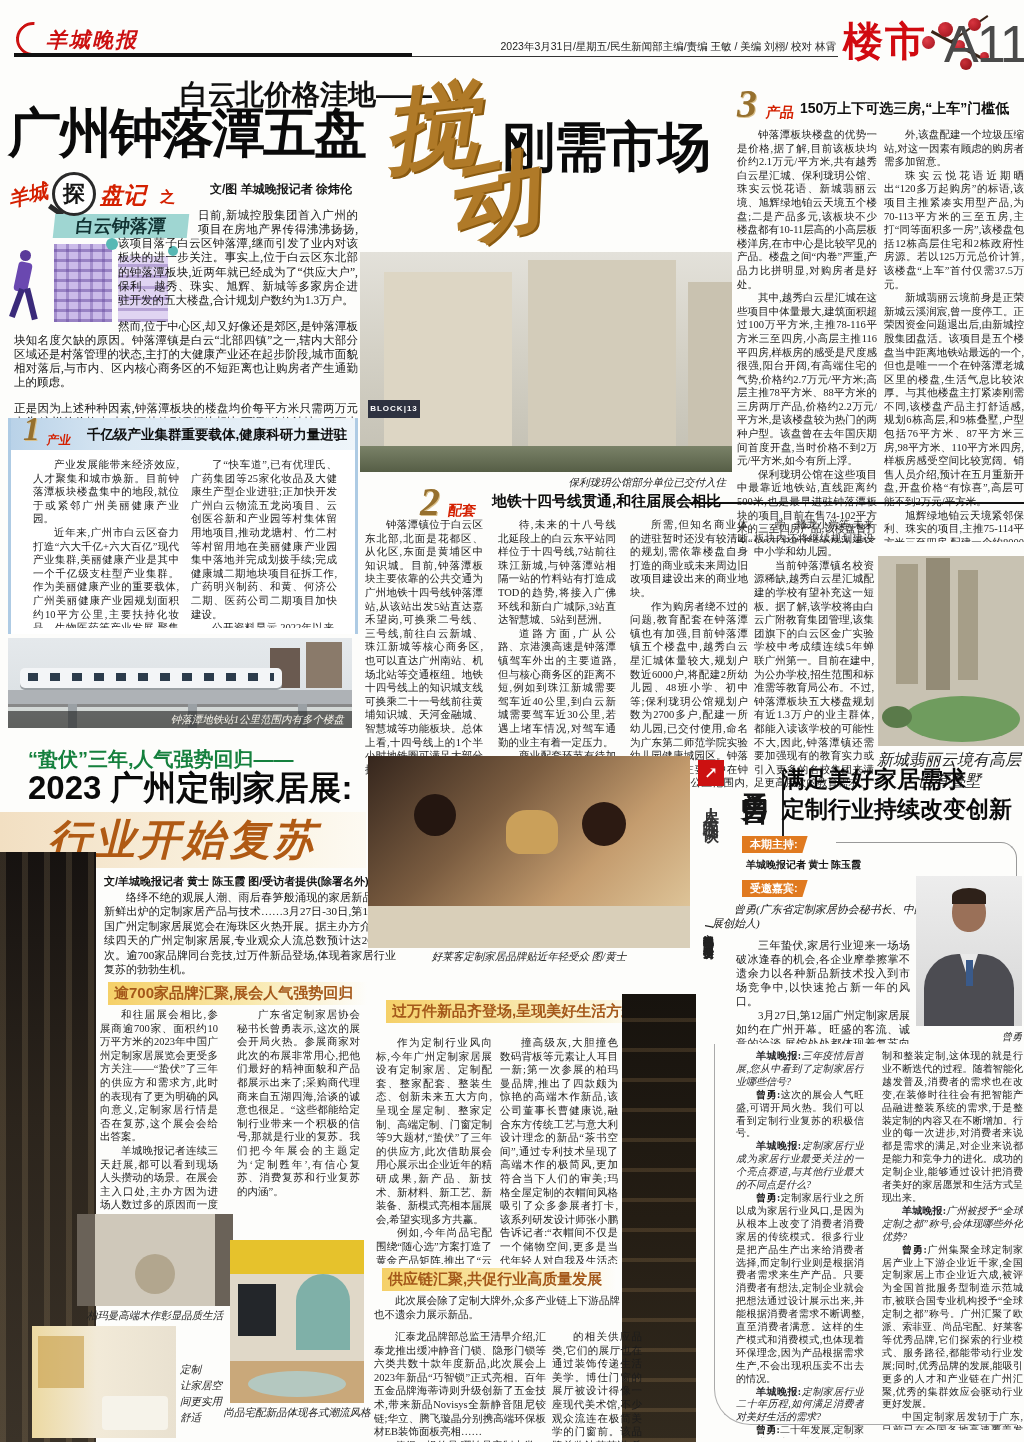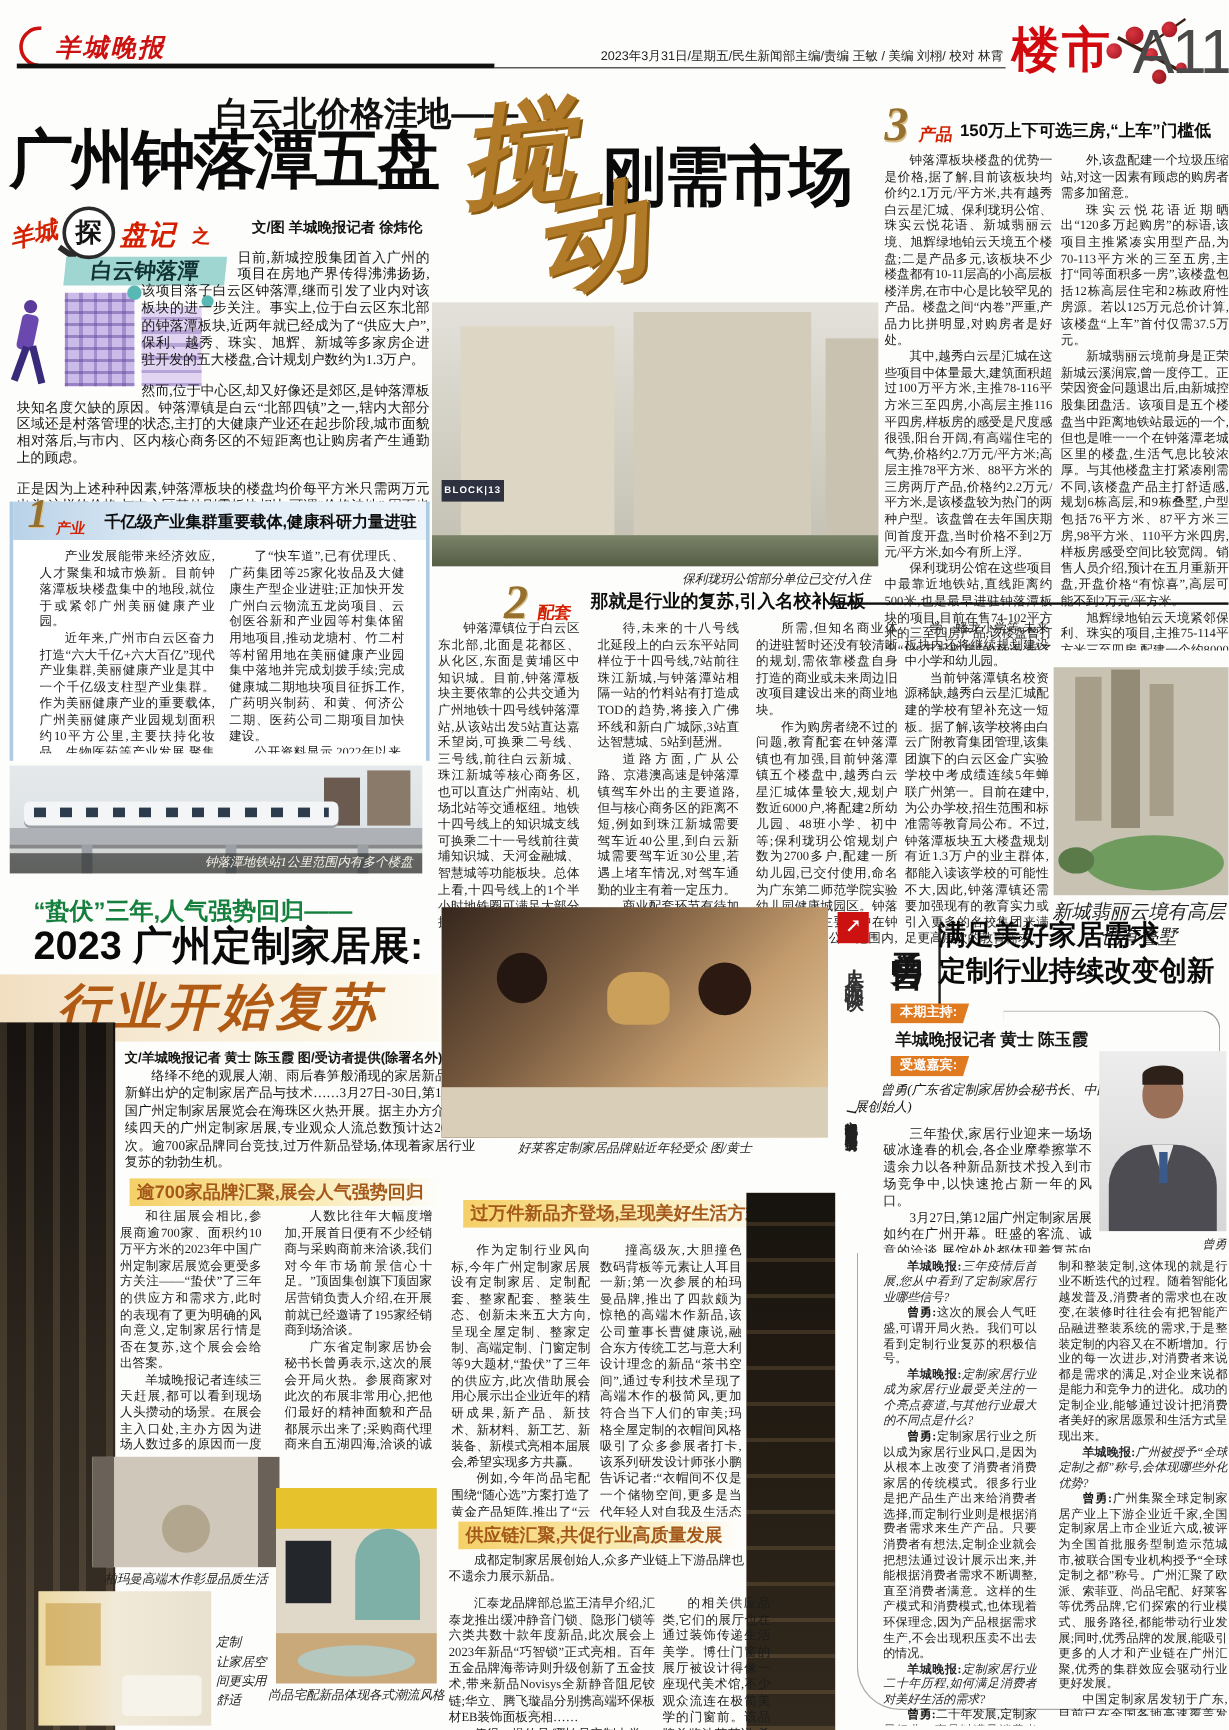--- a/index.html
+++ b/index.html
@@ -113,21 +113,21 @@
   <div class="abs col" style="left:884px;top:128px;width:140px;height:414px;">
       <p>外,该盘配建一个垃圾压缩站,对这一因素有顾虑的购房者需多加留意。</p>
       <p>珠实云悦花语近期晒出“120多万起购房”的标语,该项目主推紧凑实用型产品,为70-113平方米的三至五房,主打“同等面积多一房”,该楼盘包括12栋高层住宅和2栋政府性房源。若以125万元总价计算,该楼盘“上车”首付仅需37.5万元。</p>
       <p>新城翡丽云境前身是正荣新城云溪润宸,曾一度停工。正荣因资金问题退出后,由新城控股集团盘活。该项目是五个楼盘当中距离地铁站最远的一个,但也是唯一一个在钟落潭老城区里的楼盘,生活气息比较浓厚。与其他楼盘主打紧凑刚需不同,该楼盘产品主打舒适感,规划6栋高层,和9栋叠墅,户型包括76平方米、87平方米三房,98平方米、110平方米四房,样板房感受空间比较宽阔。销售人员介绍,预计在五月重新开盘,开盘价格“有惊喜”,高层可能不到2万元/平方米。</p>
       <p>旭辉绿地铂云天境紧邻保利、珠实的项目,主推75-114平方米三至四房,配建一个约8000平方米的市政公园,容积率2.5,涵盖13栋小高层和5栋高层。目前该项目因资金问题处于停工状态,据销售人员透露,旭辉集团已经在调配销售团队,计划五月重新开盘,届时高层的价格预计为1.9万元/平方米起。</p>
     </div>
   <div class="abs" style="left:690px;top:502px;width:334px;height:2px;background:#111;"></div>
 
   <div class="abs num" style="left:420px;top:482px;">2</div>
   <div class="abs numlab" style="left:448px;top:502px;">配套</div>
-  <div class="abs sectitle" style="left:492px;top:492px;font-size:15px;">那就是行业的复苏,引入名校补短板</div>
+  <div class="abs sectitle" style="left:492px;top:492px;font-size:15px;">地铁十四号线贯通,和往届展会相比</div>
   <div class="abs col" style="left:365px;top:518px;width:118px;height:270px;">
       <p>钟落潭镇位于白云区东北部,北面是花都区、从化区,东面是黄埔区中知识城。目前,钟落潭板块主要依靠的公共交通为广州地铁十四号线钟落潭站,从该站出发5站直达嘉禾望岗,可换乘二号线、三号线,前往白云新城、珠江新城等核心商务区,也可以直达广州南站、机场北站等交通枢纽。地铁十四号线上的知识城支线可换乘二十一号线前往黄埔知识城、天河金融城、智慧城等功能板块。总体上看,十四号线上的1个半小时地铁圈可满足大部分换乘通勤需求。</p>
       <p>从未来规划分析,十四号线的功能或许更值得期</p>
     </div>
   <div class="abs col" style="left:498px;top:518px;width:118px;height:270px;">
       <p>待,未来的十八号线北延段上的白云东平站同样位于十四号线,7站前往珠江新城,与钟落潭站相隔一站的竹料站有打造成TOD的趋势,将接入广佛环线和新白广城际,3站直达智慧城、5站到琶洲。</p>
       <p>道路方面,广从公路、京港澳高速是钟落潭镇驾车外出的主要道路,但与核心商务区的距离不短,例如到珠江新城需要驾车近40公里,到白云新城需要驾车近30公里,若遇上堵车情况,对驾车通勤的业主有着一定压力。</p>
       <p>商业配套环节有待加强,目前钟落潭镇主要的商业体有庆达广场、人人佳购物中心,基本可以满足生活</p>
     </div>
   <div class="abs col" style="left:630px;top:518px;width:118px;height:270px;">
@@ -196,21 +196,20 @@
   <div class="abs cap" style="left:368px;top:950px;width:322px;text-align:center;">好莱客定制家居品牌贴近年轻受众 图/黄士</div>
 
   <div class="abs" style="left:108px;top:982px;">
     <span class="yhl">逾700家品牌汇聚,展会人气强势回归</span>
   </div>
   <div class="abs col" style="left:100px;top:1008px;width:118px;height:202px;">
       <p>和往届展会相比,参展商逾700家、面积约10万平方米的2023年中国广州定制家居展览会更受多方关注——“蛰伏”了三年的供应方和需求方,此时的表现有了更为明确的风向意义,定制家居行情是否在复苏,这个展会会给出答案。</p>
       <p>羊城晚报记者连续三天赶展,都可以看到现场人头攒动的场景。在展会主入口处,主办方因为进场人数过多的原因而一度采取了限流措施。一些步履匆匆的经销商告诉记者,他们想在今年开个新店,过来展会看看有无合适的商机。</p>
     </div>
   <div class="abs col" style="left:237px;top:1008px;width:123px;height:202px;">
-      <p>人数比往年大幅度增加,开展首日便有不少经销商与采购商前来洽谈,我们对今年市场前景信心十足。”顶固集创旗下顶固家居营销负责人介绍,在开展前就已经邀请了195家经销商到场洽谈。</p>
       <p>广东省定制家居协会秘书长曾勇表示,这次的展会开局火热。参展商家对此次的布展非常用心,把他们最好的精神面貌和产品都展示出来了;采购商代理商来自五湖四海,洽谈的诚意也很足。“这些都能给定制行业带来一个积极的信号,那就是行业的复苏。我们把今年展会的主题定为‘定制甦年’,有信心复苏、消费复苏和行业复苏的内涵”。</p>
     </div>
 
   <div class="abs" style="left:386px;top:1000px;">
     <span class="yhl">过万件新品齐登场,呈现美好生活方式</span>
   </div>
   <div class="abs col" style="left:376px;top:1036px;width:116px;height:228px;">
       <p>作为定制行业风向标,今年广州定制家居展设有定制家居、定制配套、整家配套、整装生态、创新未来五大方向,呈现全屋定制、整家定制、高端定制、门窗定制等9大题材,“蛰伏”了三年的供应方,此次借助展会用心展示出企业近年的精研成果,新产品、新技术、新材料、新工艺、新装备、新模式亮相本届展会,希望实现多方共赢。</p>
       <p>例如,今年尚品宅配围绕“随心选”方案打造了黄金产品矩阵,推出了“云山秘境”“晨光奶咖”“丛林派对”三款家居新品,“丛林派对”结合时下流行的露营主题,用自然元素碰</p>
     </div>
@@ -219,21 +218,21 @@
     </div>
 
   <div class="photo" style="left:622px;top:994px;width:74px;height:448px;background:linear-gradient(180deg,#17130e 0%,#241d14 50%,#322a1e 100%);">
     <div style="width:100%;height:100%;background-image:repeating-linear-gradient(0deg,rgba(255,200,130,.14) 0 4px,rgba(0,0,0,0) 4px 30px);"></div>
   </div>
 
   <div class="abs" style="left:382px;top:1268px;">
     <span class="yhl">供应链汇聚,共促行业高质量发展</span>
   </div>
   <div class="abs col" style="left:374px;top:1294px;width:246px;height:32px;">
-    <p>成都定制家居展创始人,众多产业链上下游品牌也不遗余力展示新品。</p>
+    <p>此次展会除了定制大牌外,众多产业链上下游品牌也不遗余力展示新品。</p>
   </div>
   <div class="abs col" style="left:374px;top:1330px;width:172px;height:112px;">
       <p>汇泰龙品牌部总监王清早介绍,汇泰龙推出缓冲静音门锁、隐形门锁等六类共数十款年度新品,此次展会上2023年新品“巧智锁”正式亮相。百年五金品牌海蒂诗则升级创新了五金技术,带来新品Novisys全新静音阻尼铰链;华立、腾飞璇晶分别携高端环保板材EB装饰面板亮相……</p>
       <p>值得一提的是,哪怕是定制大类</p>
     </div>
   <div class="abs col" style="left:552px;top:1330px;width:90px;height:112px;">
       <p>的相关供应品类,它们的展厅也在通过装饰传递生活美学。博仕门窗的展厅被设计得像一座现代美术馆,不少观众流连在极简美学的门窗前。该品牌总监池芸芸说,希望通过这个舒适、自然的空间和消费者对话,把家居的主角还给“人”,让生活变得自主、优雅。</p>
     </div>
 
   <div class="photo" style="left:77px;top:1214px;width:156px;height:92px;background:#cfc8ba;">
@@ -260,21 +259,21 @@
   <div class="abs cap" style="left:222px;top:1406px;width:150px;text-align:center;">尚品宅配新品体现各式潮流风格</div>
 
   <div class="abs" style="left:698px;top:760px;width:26px;height:26px;background:#cc1111;color:#fff;text-align:center;line-height:26px;font-size:16px;font-weight:bold;">↗</div>
   <div class="abs vtext sans" style="left:700px;top:794px;height:118px;font-size:16px;font-weight:bold;letter-spacing:5px;color:#333;">人居大咖谈</div>
   <div class="abs vtext sans" style="left:702px;top:925px;height:410px;font-size:10.5px;font-weight:bold;color:#222;">文/羊城晚报记者 黄士 陈玉霞 图/受访者提供</div>
   <div class="abs vtext sans" style="left:734px;top:770px;height:76px;font-size:30px;font-weight:900;border-right:2px solid #222;padding-right:7px;">曾勇</div>
   <div class="abs sans" style="left:782px;top:764px;font-size:23px;font-weight:900;color:#0a0a0a;">满足美好家居需求</div>
   <div class="abs sans" style="left:782px;top:794px;font-size:23px;font-weight:900;color:#0a0a0a;">定制行业持续改变创新</div>
   <div class="abs" style="left:836px;top:842px;width:180px;height:34px;border-top:1px solid #999;border-right:1px solid #999;border-top-right-radius:16px;"></div>
   <div class="abs olabel" style="left:742px;top:836px;">本期主持:</div>
-  <div class="abs" style="left:746px;top:858px;font-size:14px;font-weight:bold;">羊城晚报记者 黄士 陈玉霞</div>
+  <div class="abs" style="left:746px;top:858px;font-size:10px;font-weight:bold;">羊城晚报记者 黄士 陈玉霞</div>
   <div class="abs olabel" style="left:742px;top:880px;">受邀嘉宾:</div>
   <div class="abs" style="left:712px;top:902px;width:306px;font-size:11px;font-style:italic;line-height:14px;text-indent:2em;">曾勇(广东省定制家居协会秘书长、中国广州/成都定制家居展创始人)</div>
   <div class="abs col" style="left:736px;top:938px;width:174px;height:106px;font-size:11px;line-height:14px;">
       <p>三年蛰伏,家居行业迎来一场场破冰逢春的机会,各企业摩拳擦掌不遗余力以各种新品新技术投入到市场竞争中,以快速抢占新一年的风口。</p>
       <p>3月27日,第12届广州定制家居展如约在广州开幕。旺盛的客流、诚意的洽谈,展馆处处都体现着复苏向上的状态。定制家居行业是怎样的一个行业?二十年发展,该行业的生命力密码是什么?行业后续发展能力如何?在此次的定制家居展上,广东省定制家居协会秘书长曾勇接受了羊城晚报记者采访。</p>
     </div>
   <div class="photo" style="left:916px;top:876px;width:106px;height:150px;background:linear-gradient(180deg,#ededed,#d6d6d6);">
     <div class="abs" style="left:36px;top:16px;width:34px;height:40px;border-radius:50% 50% 46% 46%;background:#9a7058;"></div>
     <div class="abs" style="left:36px;top:12px;width:34px;height:16px;border-radius:50% 50% 0 0;background:#2e2119;"></div>
     <div class="abs" style="left:8px;bottom:0;width:90px;height:72px;border-radius:34px 34px 0 0;background:#4c4c52;"></div>

